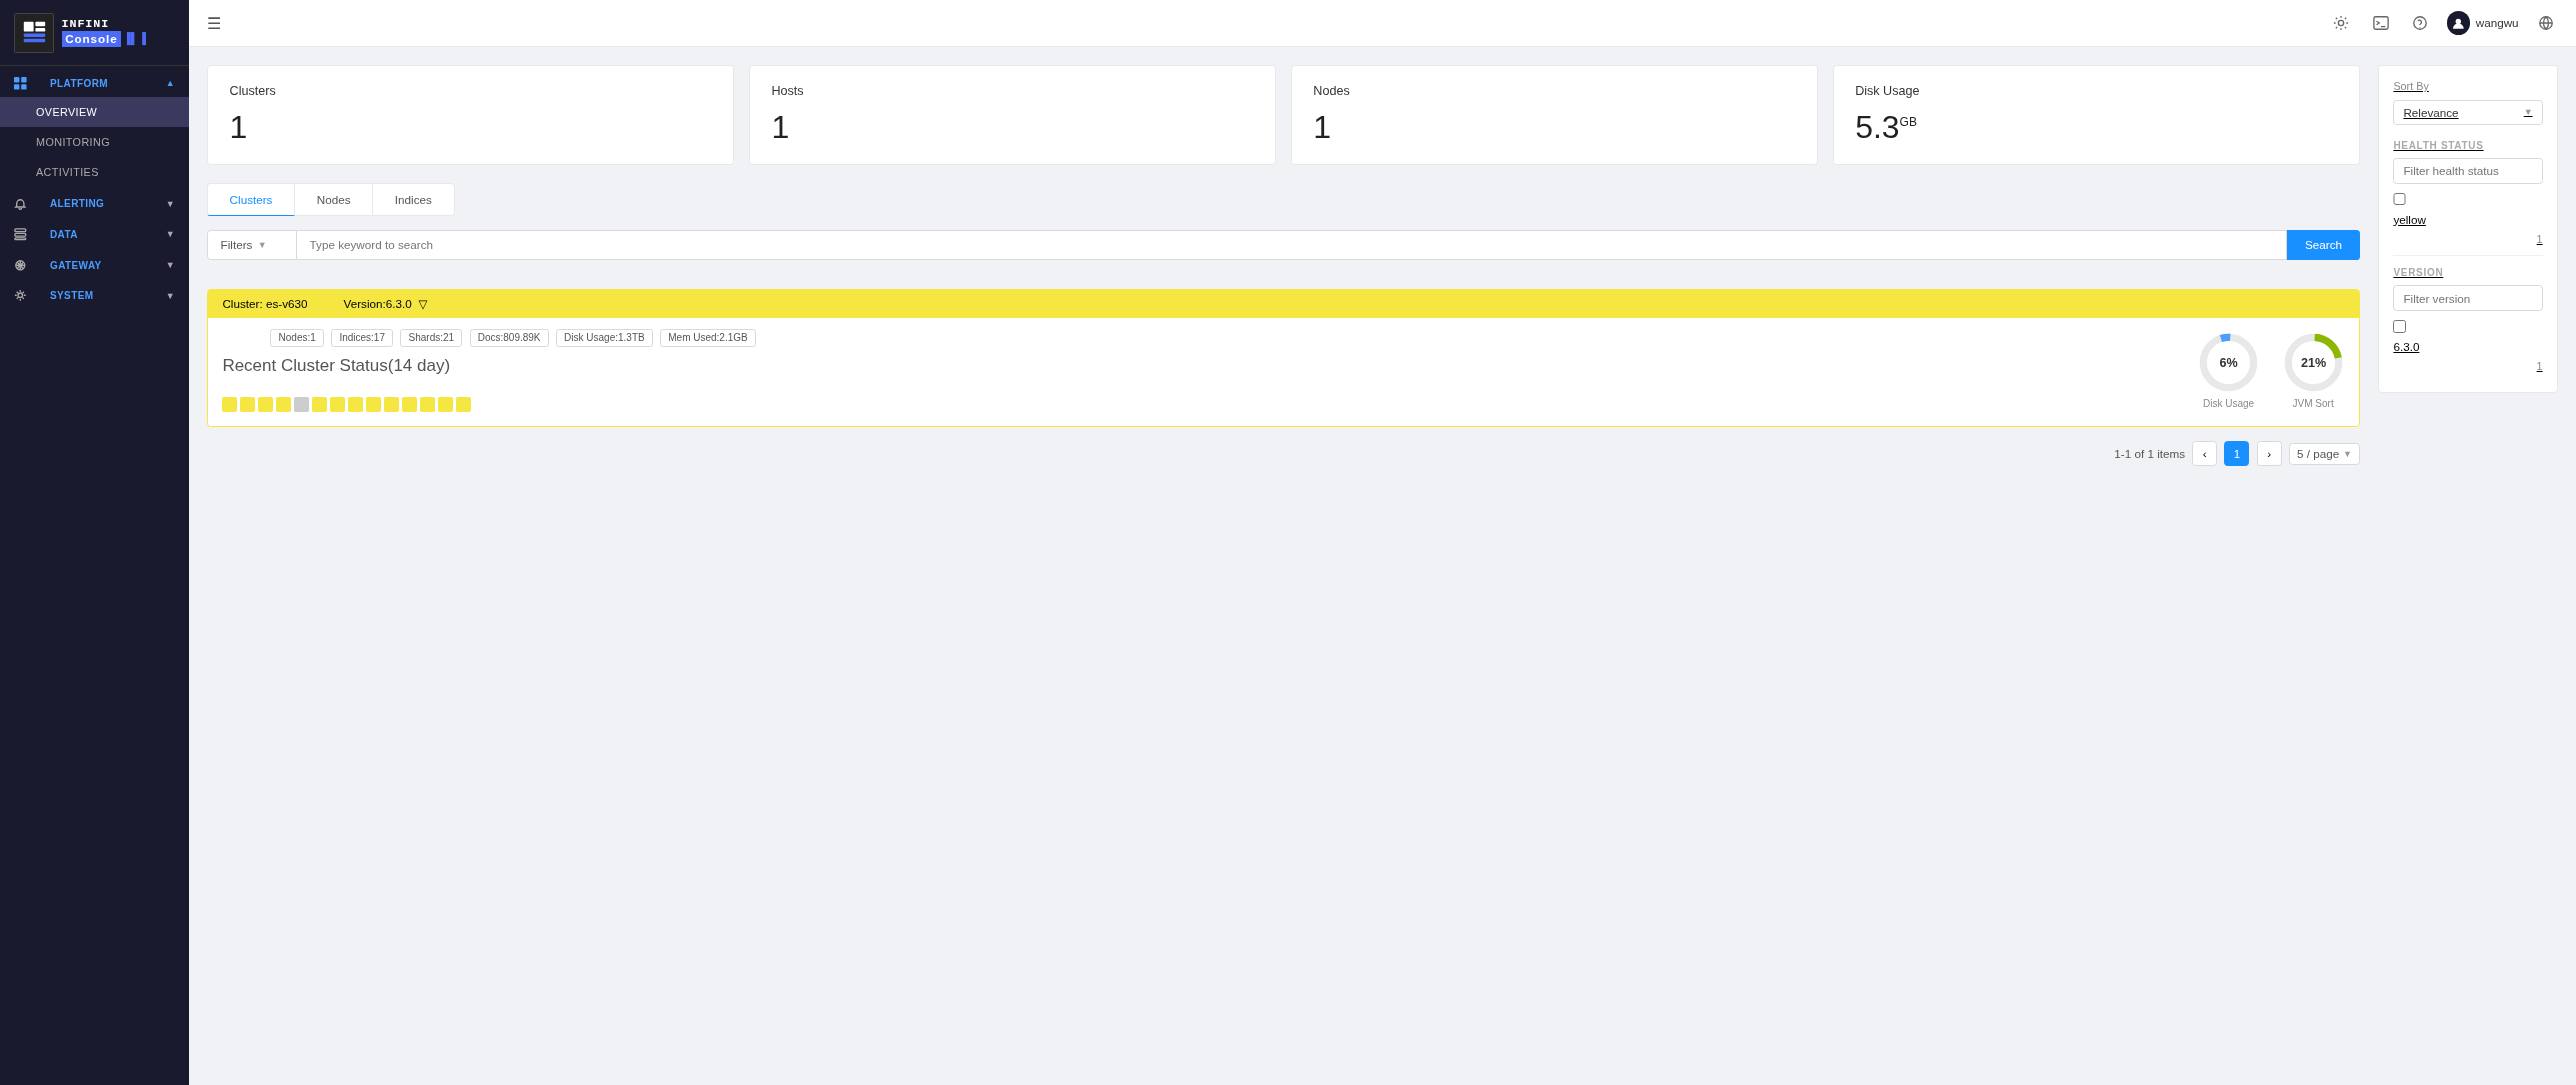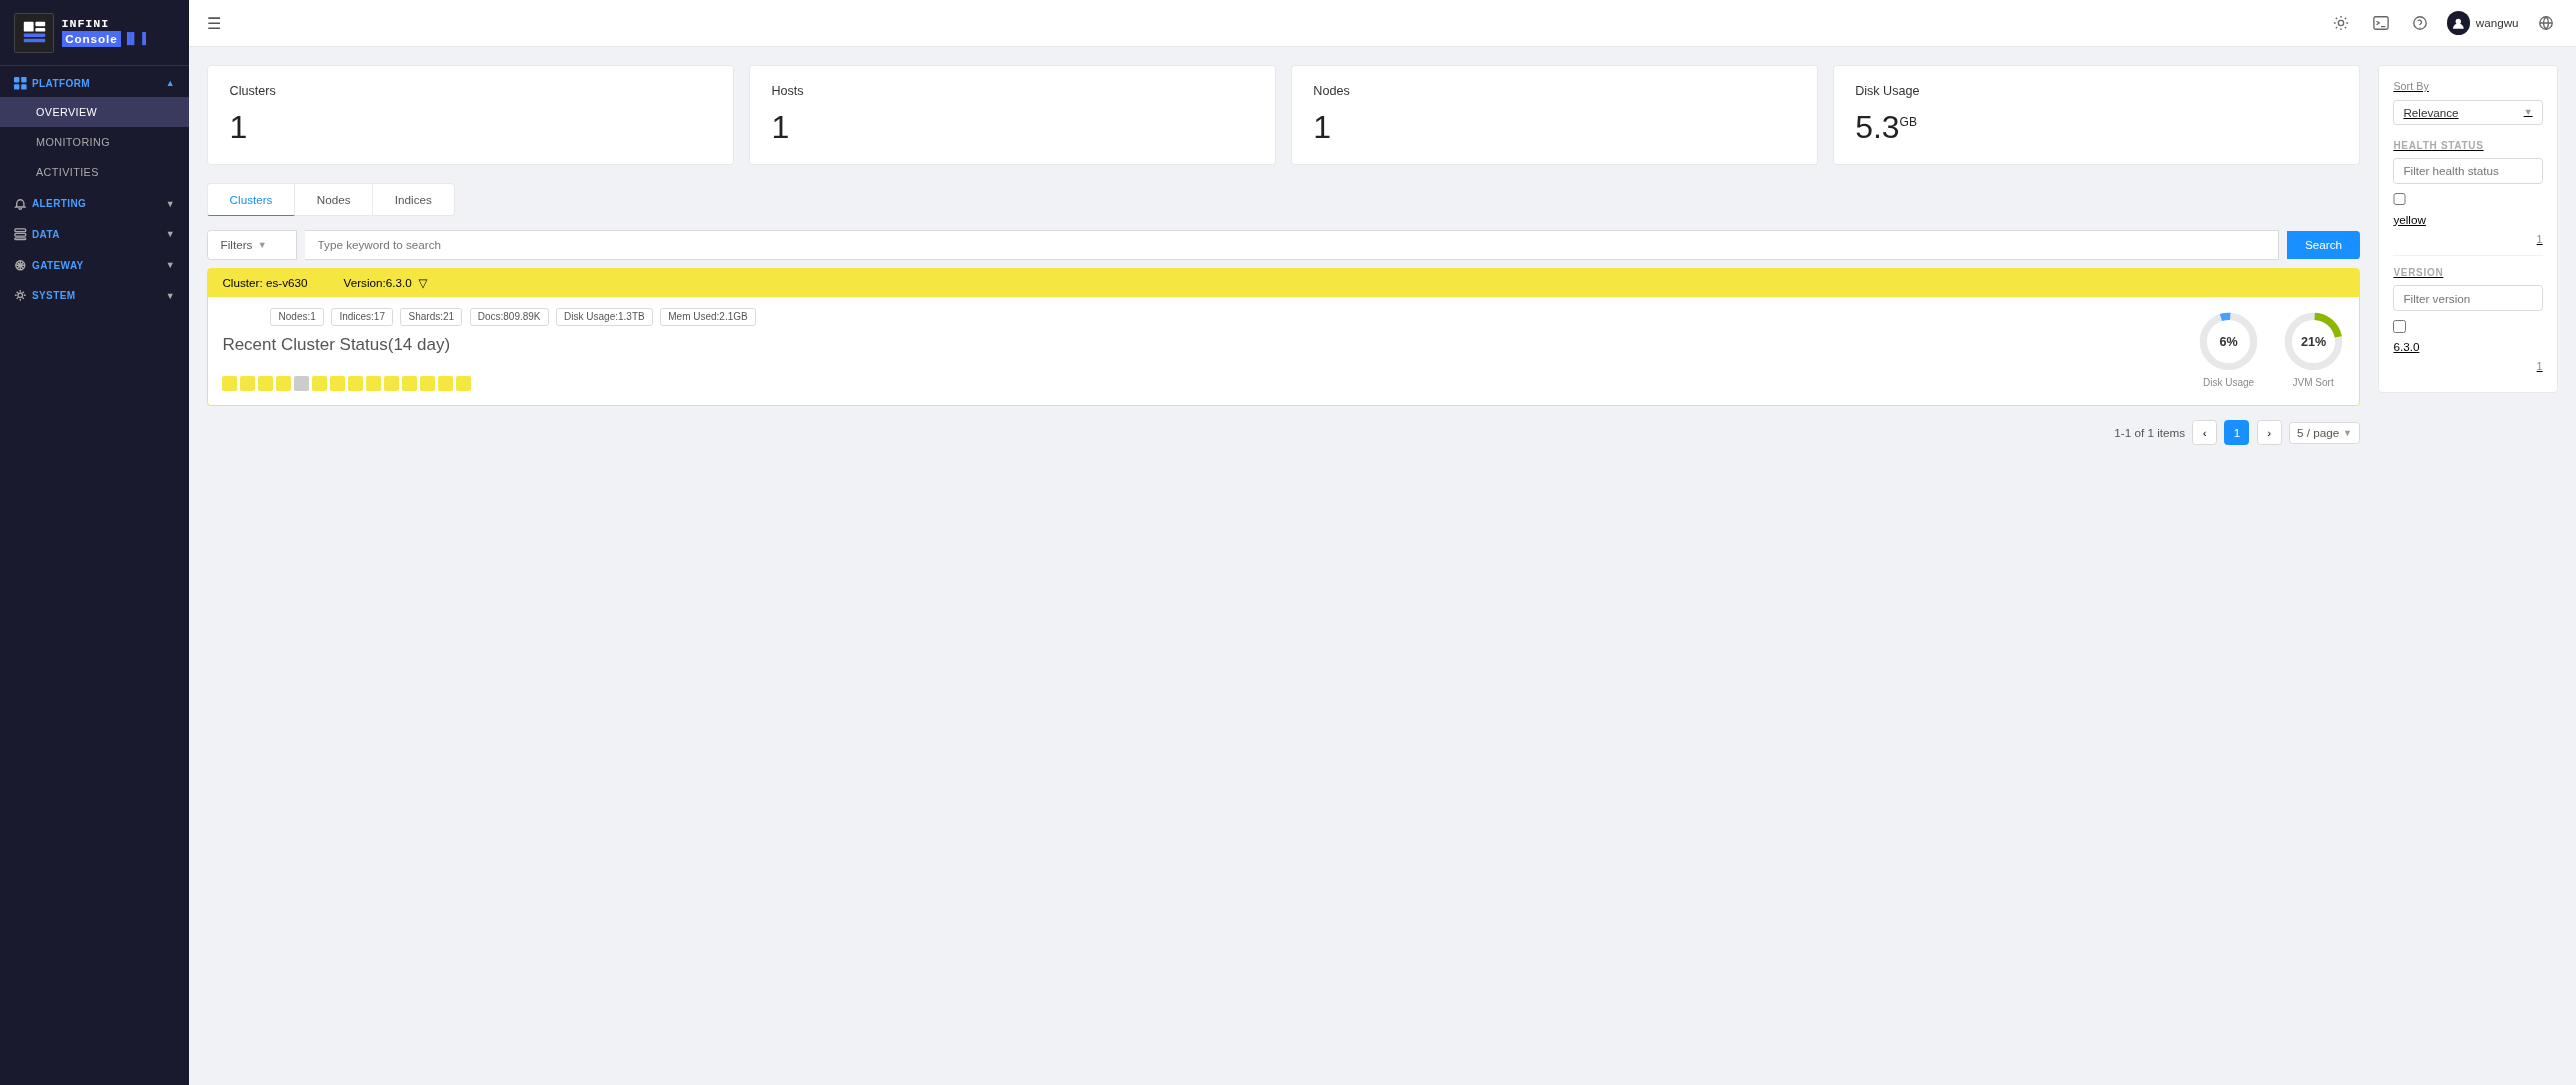--- a/index.html
+++ b/index.html
@@ -9,21 +9,21 @@
     .sidebar { width: 189px; min-width: 189px; background: #1a1a2e; height: 100vh; display: flex; flex-direction: column; color: #fff; }
     .sidebar-logo { padding: 12.6px 14.4px; display: flex; align-items: center; gap: 7.2px; border-bottom: 0.9px solid #333; }
     .logo-box { background: #222; border: 1.8px solid #444; width: 40px; height: 40px; display: flex; align-items: center; justify-content: center; font-weight: 900; font-size: 16px; color: #fff; border-radius: 1.8px; }
     .logo-text { display: flex; flex-direction: column; line-height: 1; }
     .logo-infini { font-size: 11.7px; font-weight: 700; color: #fff; letter-spacing: 0.9px; font-family: Liberation Mono, monospace; }
     .logo-console { font-size: 11.7px; font-weight: 900; color: #fff; background: #4a6cf7; padding: 1.8px 3.6px; margin-top: 0.9px; letter-spacing: 0.9px; }
     .logo-bars { color: #4a6cf7; font-size: 10.8px; margin-left: 1.8px; }
 
     .sidebar-section { padding: 0; }
     .sidebar-group-header { padding: 10.8px 14.4px 7.2px; display: flex; align-items: center; justify-content: space-between; cursor: pointer; }
-    .sidebar-group-label { font-size: 10px; font-weight: 600; color: #4a9eff; letter-spacing: 0.4px; display: flex; align-items: center; gap: 5px; }
+    .sidebar-group-label { font-size: 10px; font-weight: 600; color: #4a9eff; letter-spacing: 0.4px; display: flex; align-items: center; gap: 23px; }
     .sidebar-item { padding: 9px 14.4px 9px 36px; font-size: 10.8px; color: #aaa; cursor: pointer; letter-spacing: 0.4px; }
     .sidebar-item.active { background: #3a3a5e; color: #fff; }
 
     
     .main { flex: 1; display: flex; flex-direction: column; overflow: hidden; }
 
     
     .topbar { background: #fff; height: 47px; display: flex; align-items: center; padding: 0 18px; border-bottom: 0.9px solid #e8e8e8; justify-content: space-between; }
     .topbar-left { display: flex; align-items: center; gap: 10.8px; }
     .hamburger { font-size: 16px; cursor: pointer; color: #555; }
@@ -45,21 +45,21 @@
     .stat-value .unit { font-size: 12px; vertical-align: super; }
 
     
     .tabs { display: flex; gap: 0; margin-bottom: 14.4px; }
     .tab { padding: 9px 21.6px; font-size: 11.7px; cursor: pointer; border: 0.9px solid #e8e8e8; background: #fff; color: #555; margin-right: -0.9px; }
     .tab:first-child { border-radius: 3.6px 0 0 3.6px; }
     .tab:last-child { border-radius: 0 3.6px 3.6px 0; }
     .tab.active { color: #1890ff; border-bottom: 1.8px solid #1890ff; background: #fff; z-index: 1; }
 
     
-    .search-bar { display: flex; gap: 8px; margin-bottom: 8px; align-items: center; }
+    .search-bar { display: flex; gap: 0; margin-bottom: 29px; }
     .filters-dropdown { display: flex; align-items: center; gap: 5.4px; padding: 7.2px 12.6px; border: 0.9px solid #d9d9d9; background: #fff; border-radius: 3.6px 0 0 3.6px; font-size: 11.7px; color: #555; cursor: pointer; min-width: 90px; }
     .search-input { flex: 1; padding: 7.2px 12.6px; border: 0.9px solid #d9d9d9; border-left: none; font-size: 11.7px; color: #999; outline: none; }
     .search-btn { padding: 7.2px 18px; background: #1890ff; color: #fff; border: none; border-radius: 0 3.6px 3.6px 0; font-size: 11.7px; cursor: pointer; font-weight: 500; }
 
     
     .cluster-card { background: #fff; border: 1.8px solid #f5e642; border-radius: 3.6px; padding: 14.4px; margin-bottom: 14.4px; }
     .cluster-header { background: #f5e642; margin: -14.4px -14.4px 10.8px -14.4px; padding: 7.2px 14.4px; display: flex; gap: 36px; font-size: 11.7px; font-weight: 500; }
     .cluster-badges { display: flex; flex-wrap: wrap; gap: 7.2px; margin-bottom: 9px; padding-left: 48px; }
     .badge { border: 0.9px solid #d9d9d9; border-radius: 2.7px; padding: 2.7px 7.2px; font-size: 10px; color: #555; background: #fff; }
     .cluster-body { display: flex; gap: 18px; align-items: center; }

